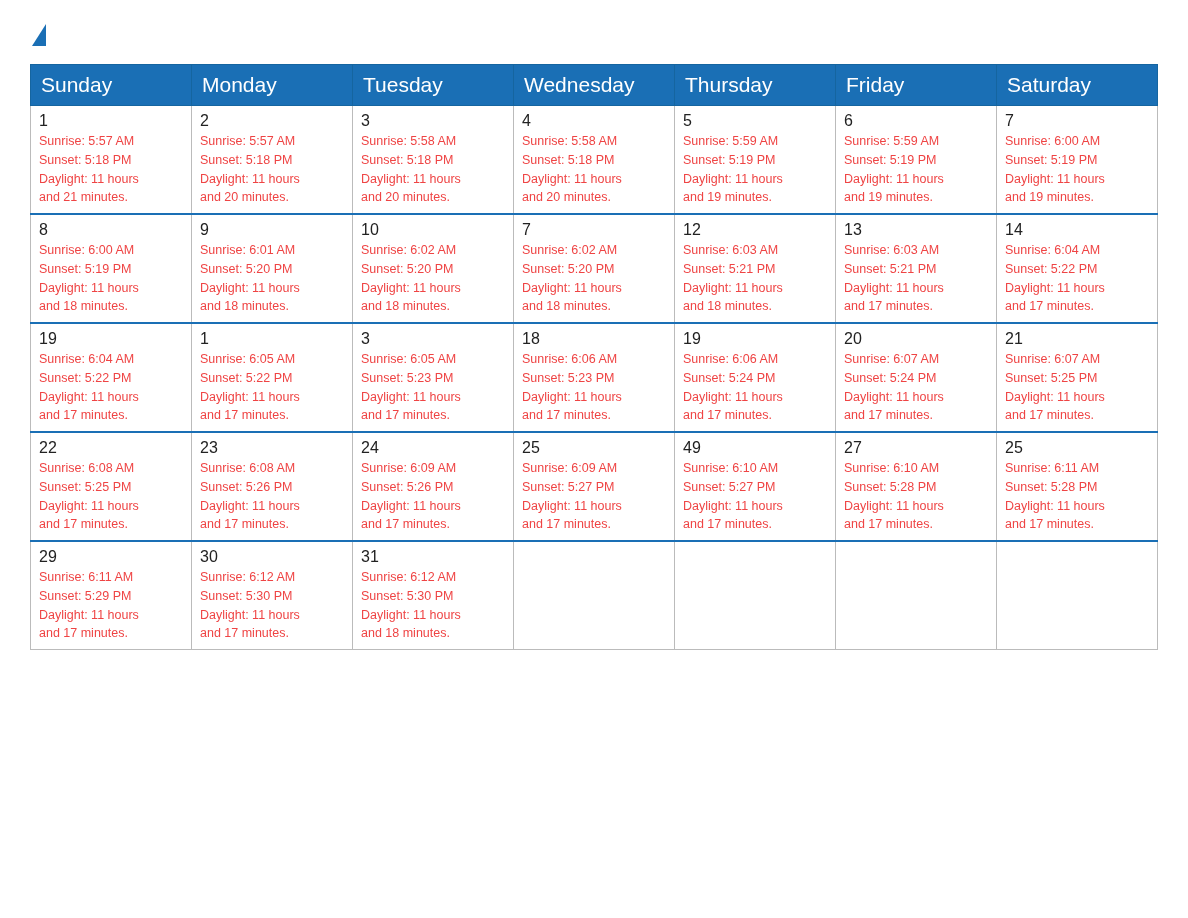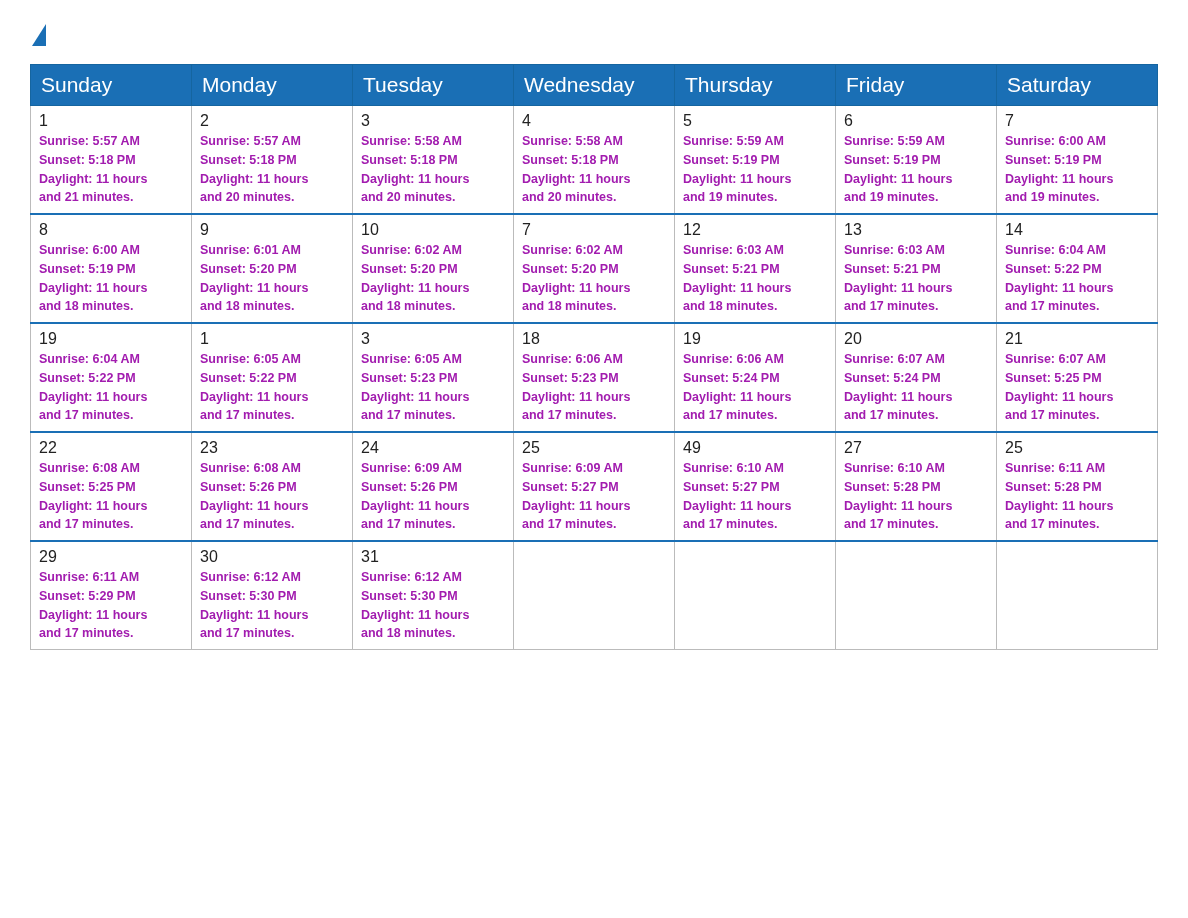--- a/index.html
+++ b/index.html
@@ -89,23 +89,22 @@
     }
     .calendar td .day-num {
       font-size: 16px;
       font-weight: normal;
       color: #222;
       display: block;
       margin-bottom: 2px;
     }
     .calendar td .day-info {
       font-size: 12.5px;
-      color: #a21caf;
+      color: #ef4444;
       line-height: 1.5;
-      font-weight: bold;
     }
     .calendar tr:not(:last-child) td {
       border-bottom: 2px solid #1a6fb5;
     }
     .empty-cell {
       background: #fff;
     }
   </style>
 </head>
 <body>

